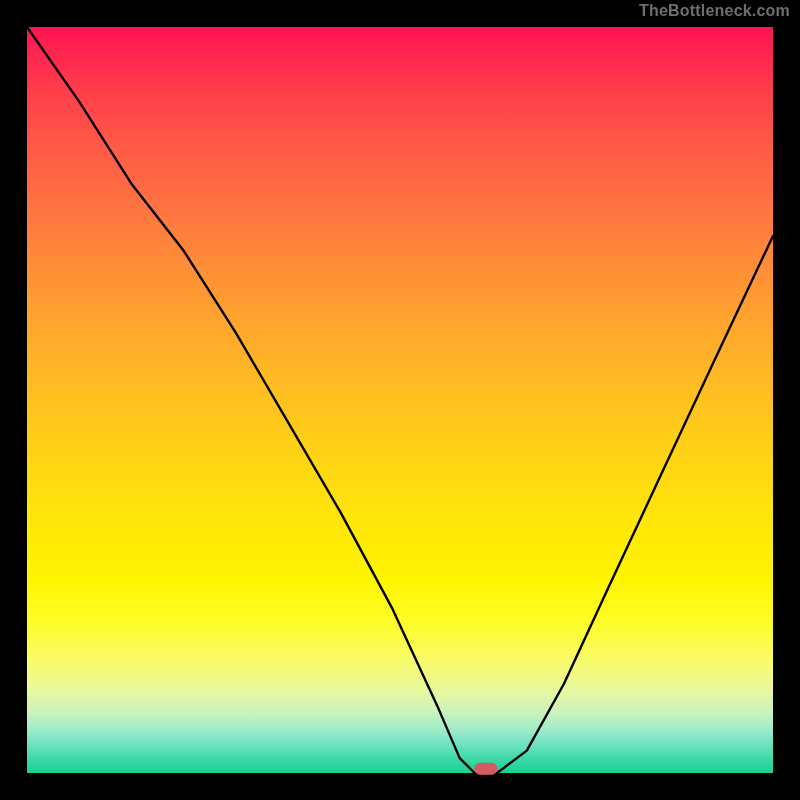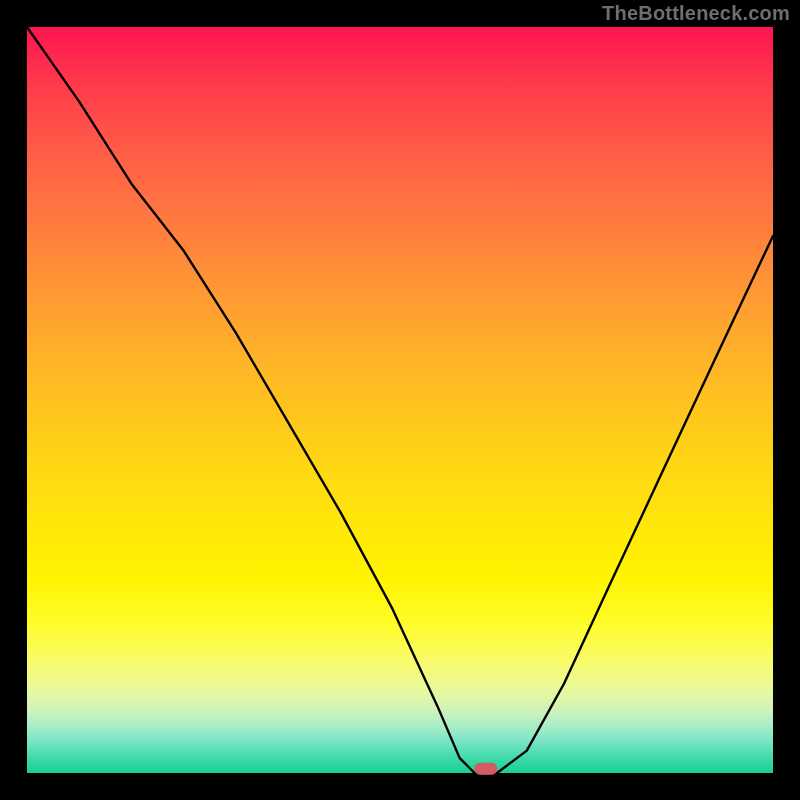--- a/index.html
+++ b/index.html
@@ -14,21 +14,21 @@
   .stage {
     position: relative;
     width: 800px;
     height: 800px;
   }
   .watermark {
     position: absolute;
     top: 2px;
     right: 10px;
     color: #6e6e6e;
-    font-size: 20px;
+    font-size: 16px;
     font-weight: 600;
     letter-spacing: 0.2px;
     z-index: 10;
   }
   .plot-area {
     position: absolute;
     left: 27px;
     top: 27px;
     width: 746px;
     height: 746px;

